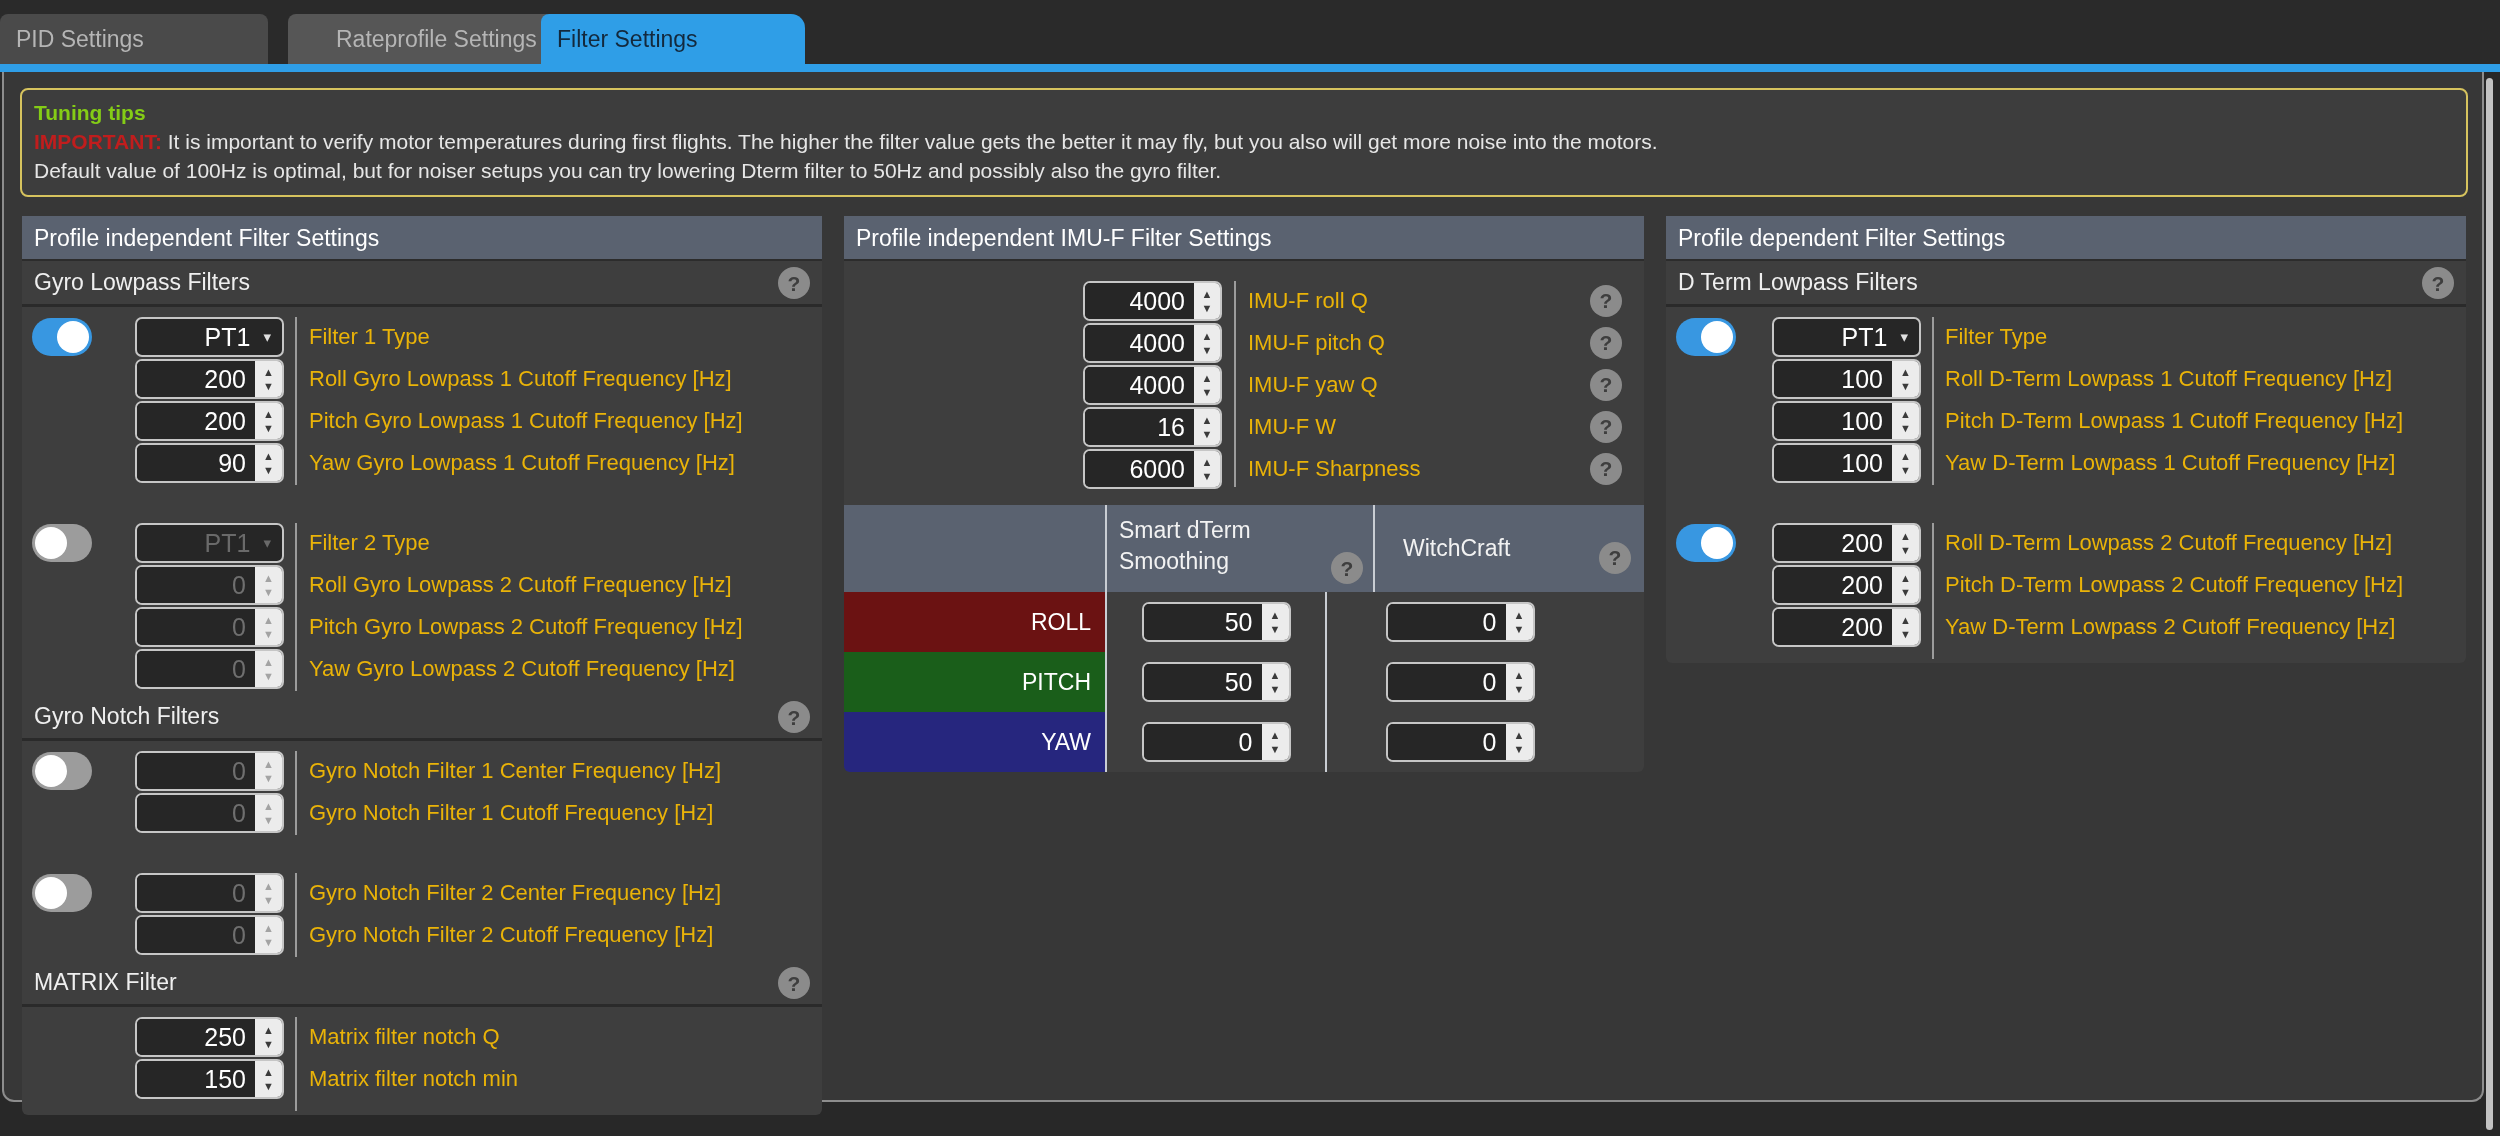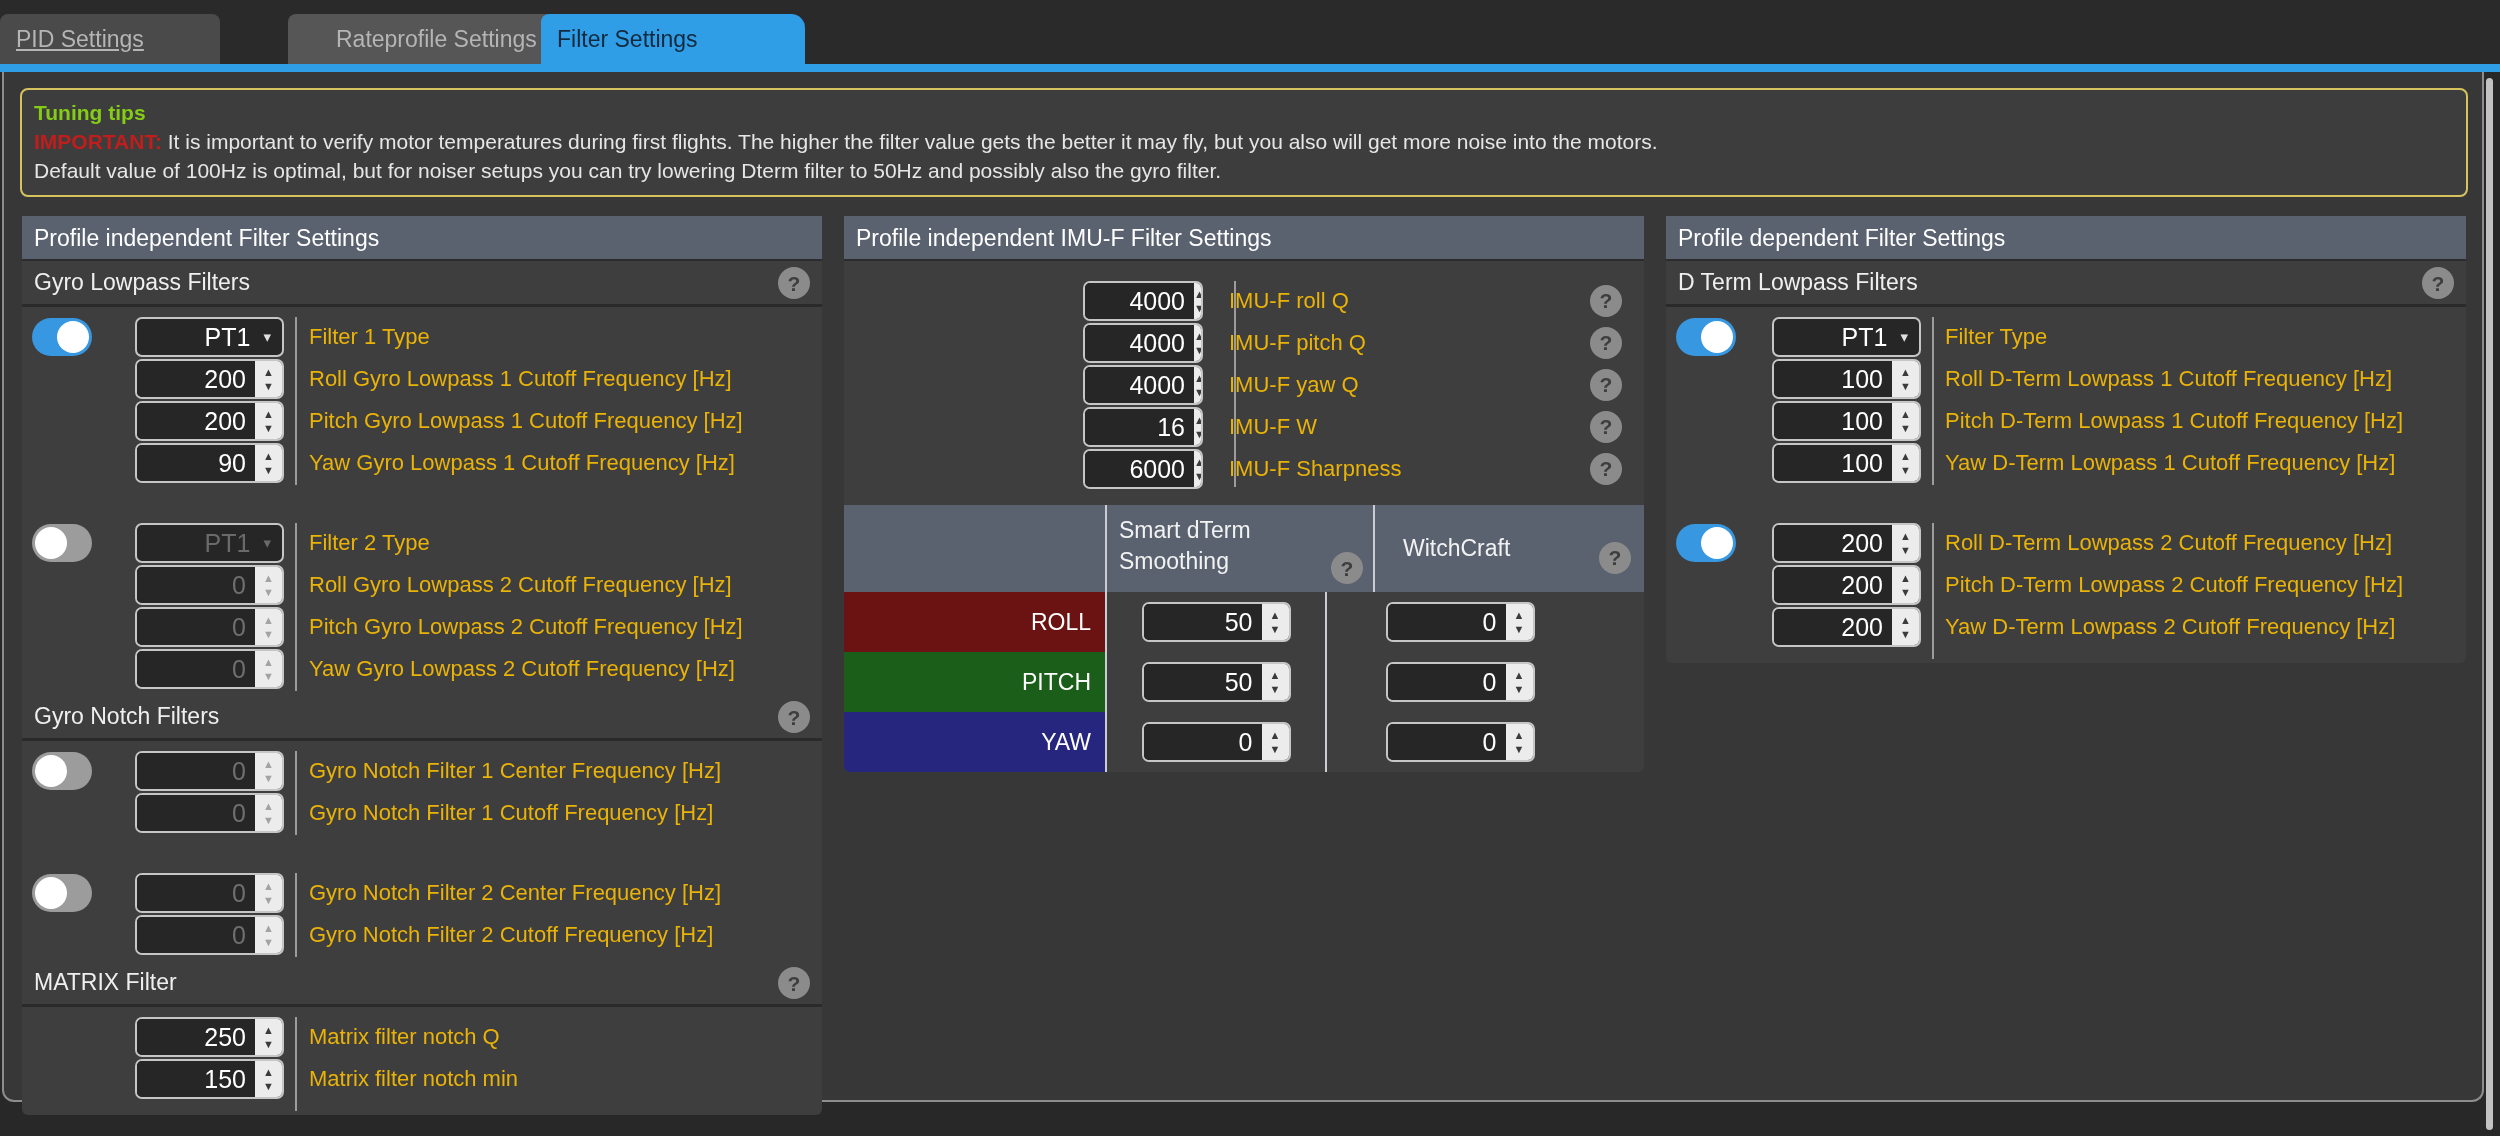--- a/index.html
+++ b/index.html
@@ -13,21 +13,21 @@
   }
   #viewport { position:absolute; inset:0; width:2500px; height:1136px; }
 
   
   .tabbar { position:absolute; left:0; top:0; width:2500px; height:64px; background:#2a2a2a; }
   .tab {
     position:absolute; top:14px; height:50px; line-height:50px;
     padding-left:16px; font-size:23px; color:#b5b5b5;
     border-radius:8px 8px 0 0; cursor:pointer;
   }
-  .tab1 { left:0; width:220px; background:#4a4a4a;text-decoration:underline; }
+  .tab1 { left:0; width:268px; background:#4a4a4a; }
   .tab2 { left:288px; width:265px; background:#565656;padding-left:48px; }
   .tab3 { left:541px; width:264px; background:#2f9ee7; color:#13293d; border-radius:8px 14px 0 0; }
   .blueline { position:absolute; left:0; top:64px; width:2500px; height:8px; background:#2f9ee7; }
 
   
   .wrapper {
     position:absolute; left:2px; top:72px; width:2482px; height:1030px;
     background:#373737; border:2px solid #8d8d8d; border-top:none;
     border-radius:0 0 12px 12px;
   }
@@ -108,21 +108,21 @@
     color:#ffffff; font-size:25px; cursor:pointer;
   }
   .selgroup .selarrow { font-size:15px; color:#e0e0e0; }
   .selgroup.disabled { color:#6a6a6a; }
   .selgroup.disabled .selarrow { color:#6a6a6a; }
 
   
   .mgroup { position:relative; padding-top:20px; }
   .mgroup .vdiv { position:absolute; left:390px; top:20px; bottom:2px; width:2px; background:#9c9c9c; }
   .mrow { display:flex; align-items:center; height:40px; margin-bottom:2px; padding-left:239px; position:relative; }
-  .mrow .numgroup { width:120px; }
+  .mrow .numgroup { width:139px; }
   .mrow .numgroup input { width:109px; }
   .mrow .rlabel { margin-left:26px; }
   .mrow .help { position:absolute; right:22px; top:4px; }
 
   .ftable { margin-top:16px; }
   .thead { display:flex; background:#5a6270; height:87px; }
   .th { position:relative; color:#f2f2f2; }
   .th1 { width:263px; border-right:2px solid #c9cdd3; }
   .th2 { width:268px; border-right:2px solid #c9cdd3; padding:10px 70px 0 12px; font-size:23px; line-height:31px; }
   .th3 { width:266px; display:flex; align-items:center; padding-left:28px; font-size:23px; }

